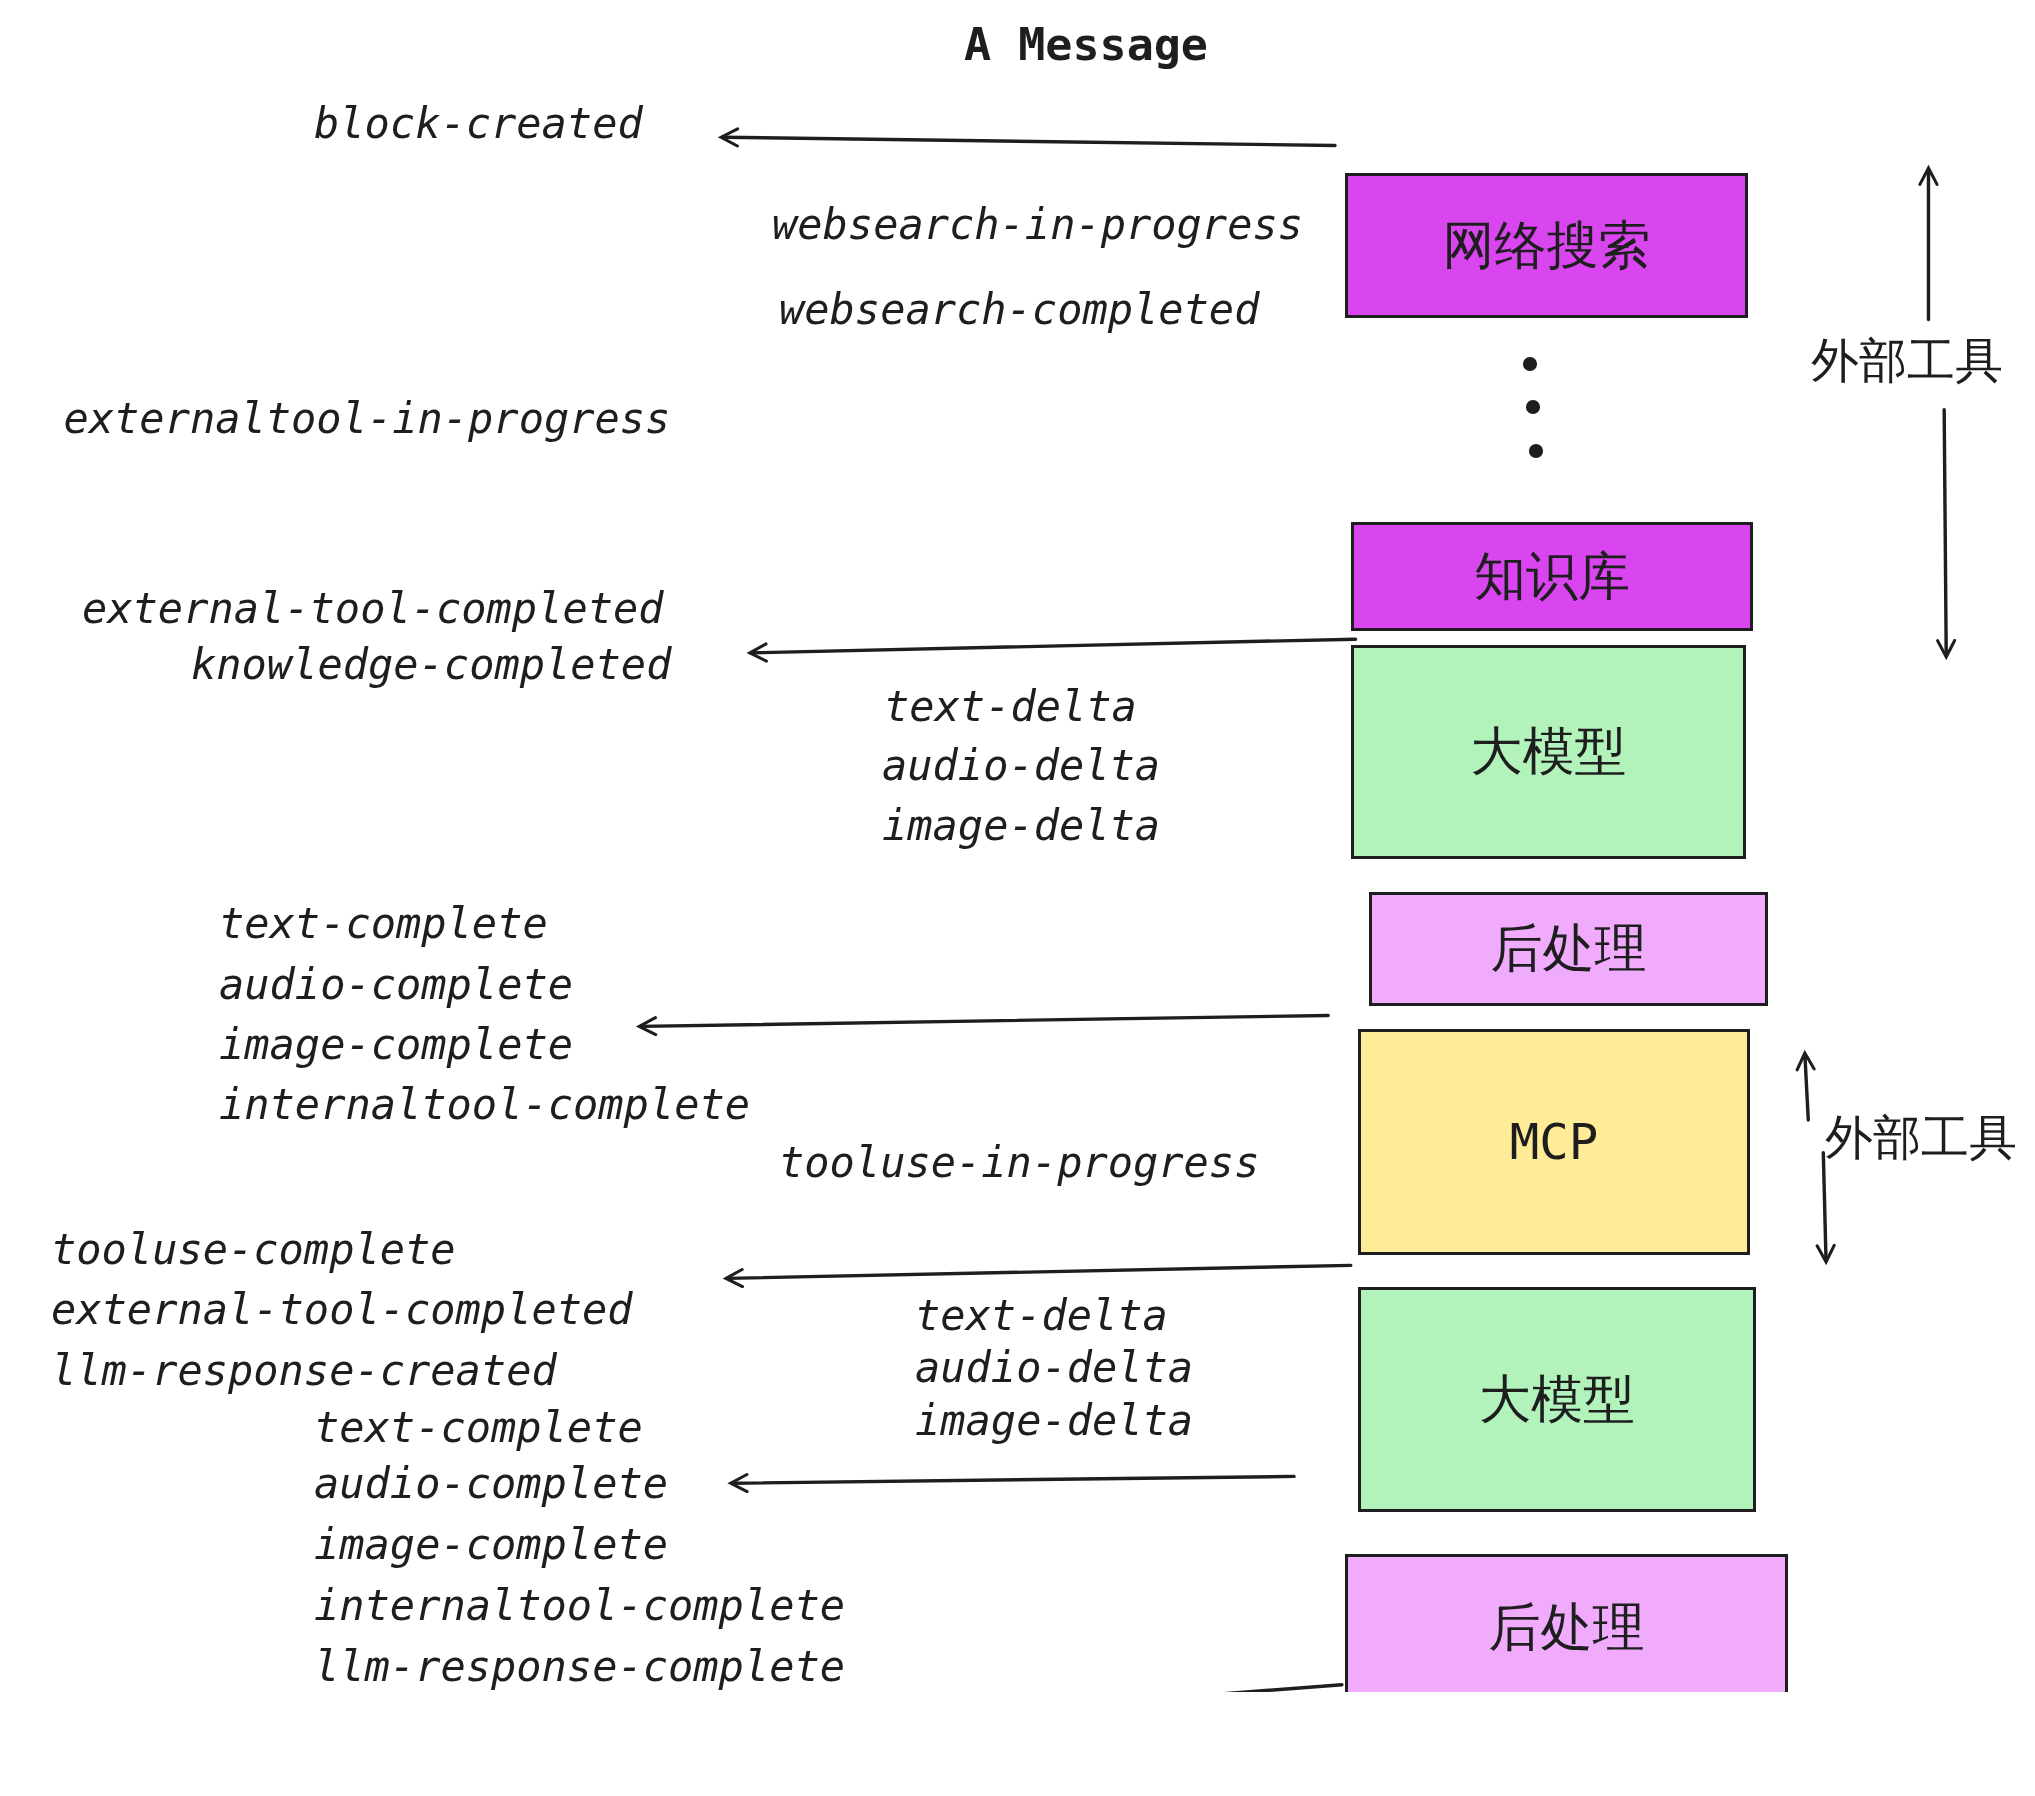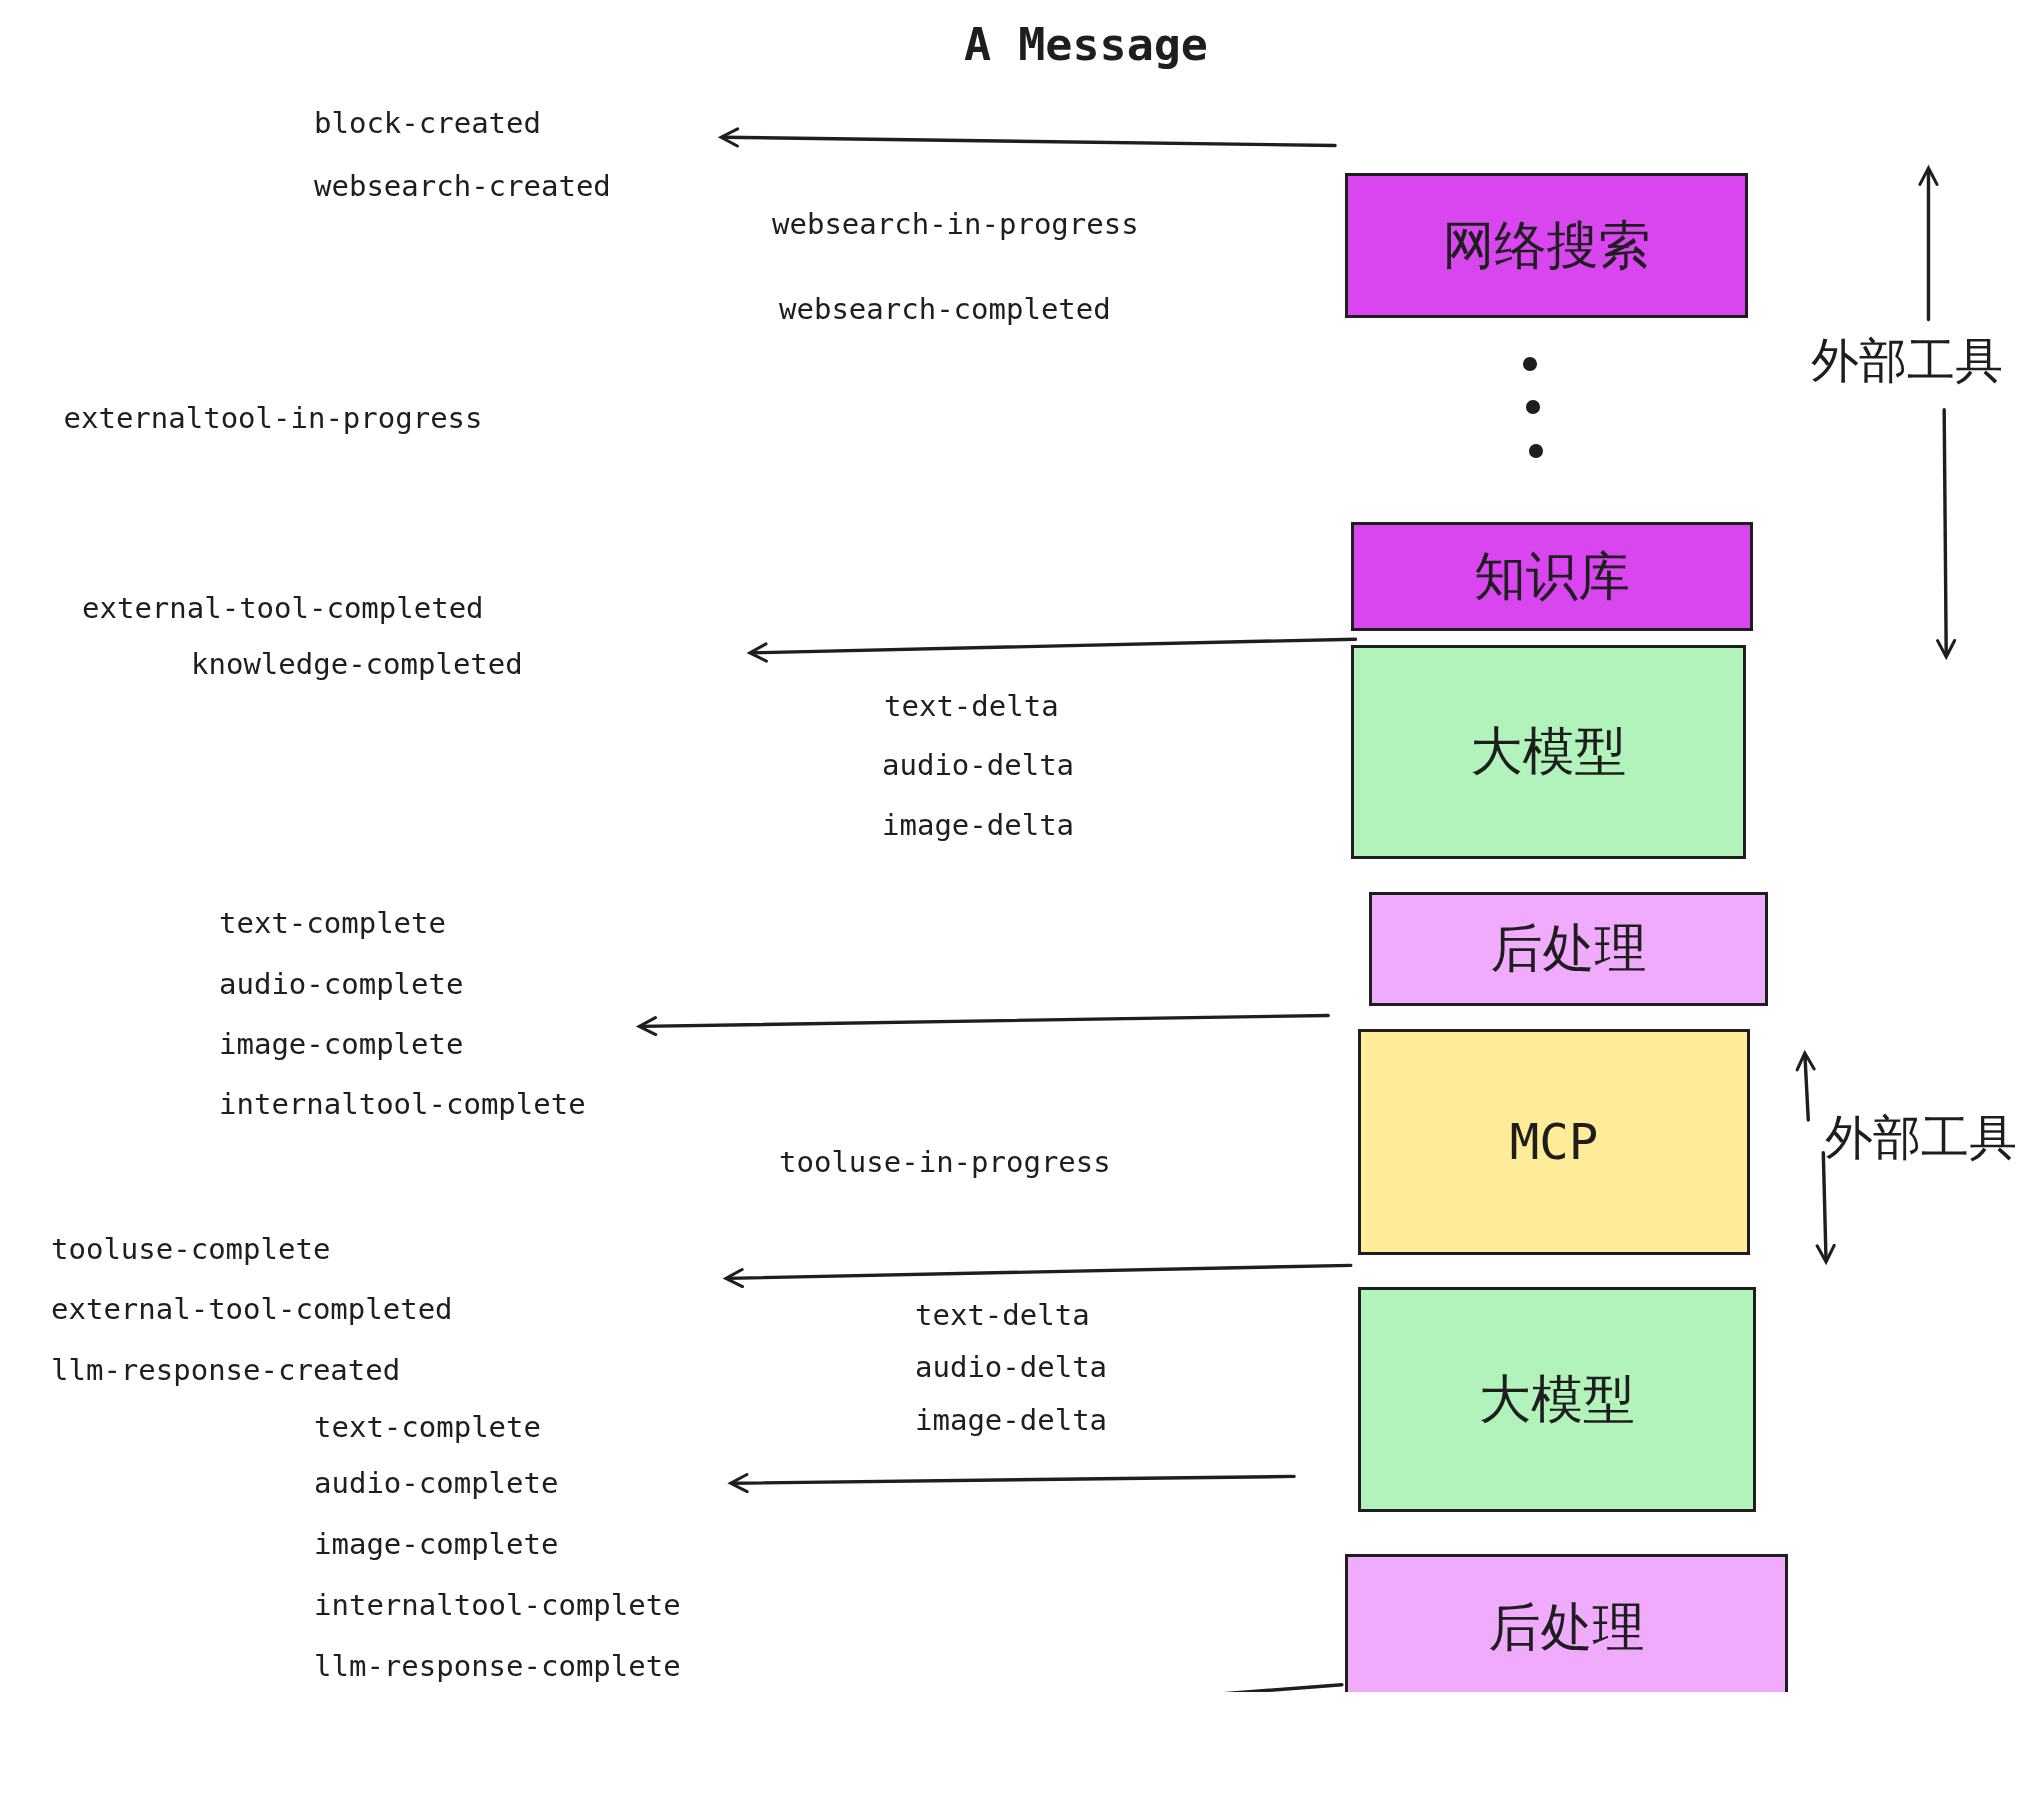--- a/index.html
+++ b/index.html
@@ -6,21 +6,21 @@
   #canvas{
     position:relative;width:2035px;height:1692px;background:#ffffff;overflow:hidden;
     font-family:"DejaVu Sans Mono","Liberation Mono",monospace;color:#1e1e1e;
   }
   .title{
     position:absolute;transform:translateX(-50%);
     font-size:45px;font-weight:bold;white-space:nowrap;
   }
   .ev{
     position:absolute;transform:translateY(-50%);
-    font-size:29px;white-space:nowrap;letter-spacing:0px;
+    font-size:42px;white-space:nowrap;letter-spacing:0px;font-style:italic;
   }
   .box{
     position:absolute;border:3.4px solid #1e1e1e;box-sizing:border-box;
     display:flex;align-items:center;justify-content:center;
   }
   .box .cjk{
     font-family:"DejaVu Sans","Liberation Sans",sans-serif;
     font-size:52px;color:#1e1e1e;white-space:nowrap;
   }
   .box .latin{
@@ -61,21 +61,20 @@
     <line x1="1965" y1="2467" x2="668" y2="2566" marker-end="url(#ah)"></line>
     <line x1="2824" y1="468" x2="2824" y2="248" marker-end="url(#ah)"></line>
     <line x1="2847" y1="600" x2="2850" y2="960" marker-end="url(#ah)"></line>
     <line x1="2648" y1="1640" x2="2643" y2="1544" marker-end="url(#ah)"></line>
     <line x1="2670" y1="1688" x2="2674" y2="1846" marker-end="url(#ah)"></line>
   </svg>
 
   <div class="title" style="left:1086px;top:18px;">A Message</div>
 
   <div class="ev" style="left:314px;top:123px;">block-created</div>
-  <div class="ev" style="left:314px;top:186px;">websearch-created</div>
   <div class="ev" style="left:772px;top:224px;text-align:center;">websearch-in-progress</div>
   <div class="ev" style="left:779px;top:309px;">websearch-completed</div>
   <div class="ev" style="left:20.5px;top:418px;margin-left:43px;">externaltool-in-progress</div>
   <div class="ev" style="left:82px;top:608px;">external-tool-completed</div>
   <div class="ev" style="left:191px;top:664px;">knowledge-completed</div>
   <div class="ev" style="left:884px;top:706px;">text-delta</div>
   <div class="ev" style="left:882px;top:765px;">audio-delta</div>
   <div class="ev" style="left:882px;top:825px;">image-delta</div>
   <div class="ev" style="left:219px;top:923px;">text-complete</div>
   <div class="ev" style="left:219px;top:984px;">audio-complete</div>

